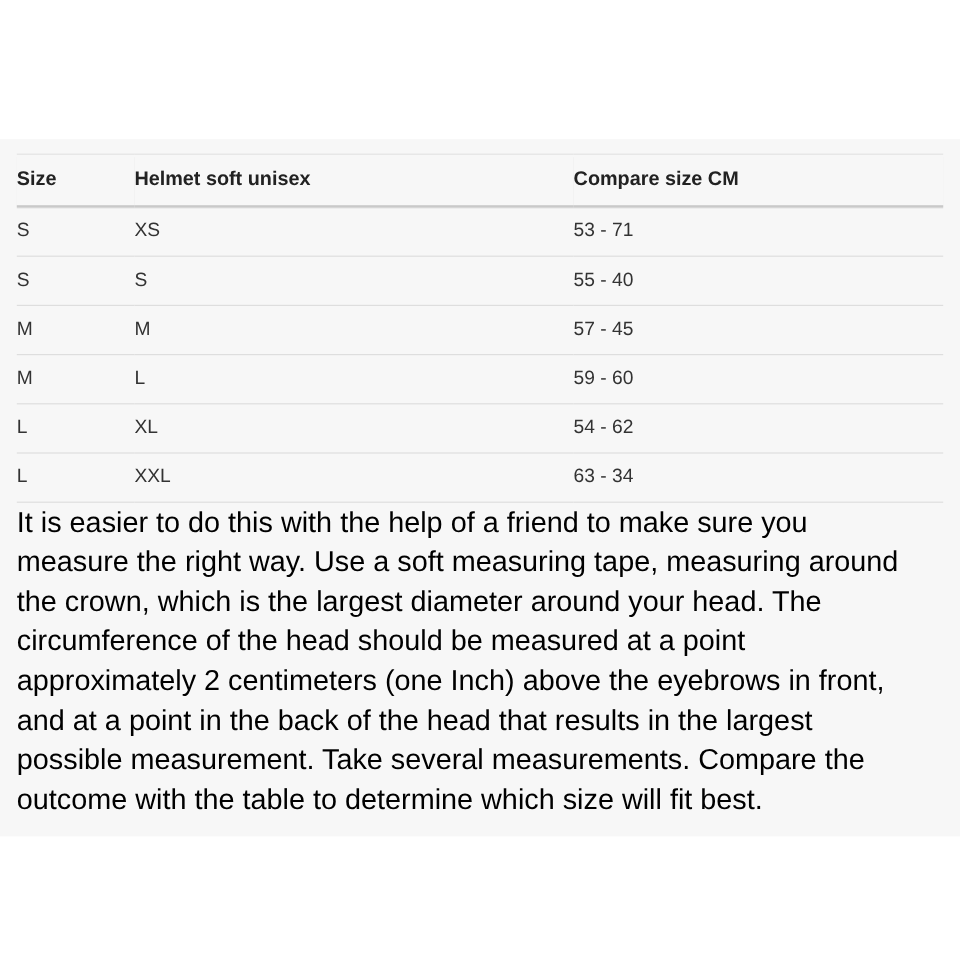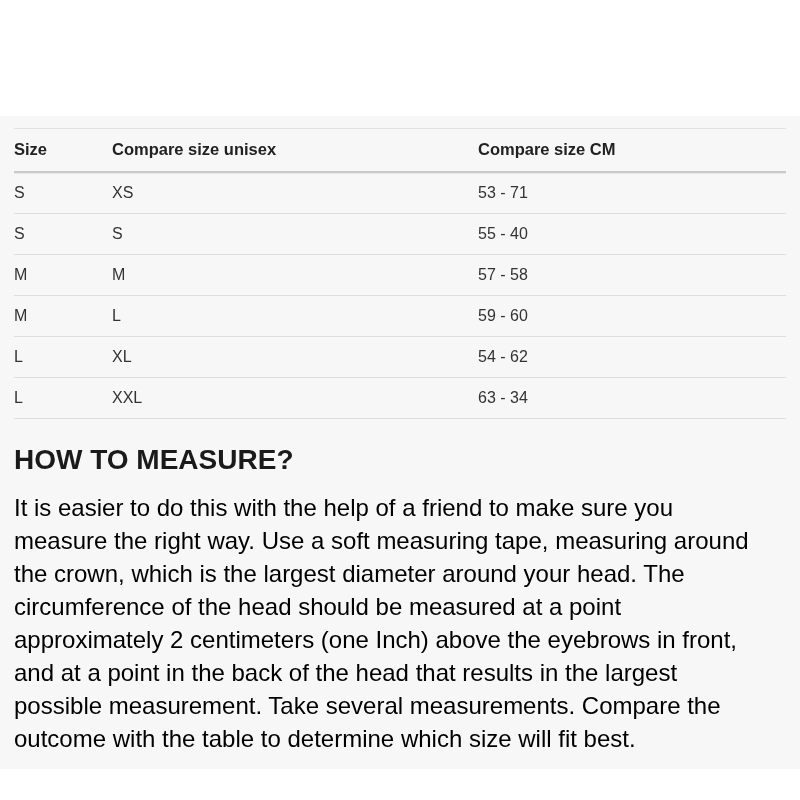--- a/index.html
+++ b/index.html
@@ -70,56 +70,55 @@
 
     <table class="size-chart">
       <colgroup>
         <col class="col-size">
         <col class="col-unisex">
         <col class="col-cm">
       </colgroup>
       <thead>
         <tr>
           <th>Size</th>
-          <th>Compare size unisex</th>
+          <th>Helmet soft unisex</th>
           <th>Compare size CM</th>
         </tr>
       </thead>
       <tbody>
         <tr>
           <td>S</td>
           <td>XS</td>
           <td>53 - 71</td>
         </tr>
         <tr>
           <td>S</td>
           <td>S</td>
           <td>55 - 40</td>
         </tr>
         <tr>
           <td>M</td>
           <td>M</td>
-          <td>57 - 58</td>
+          <td>57 - 45</td>
         </tr>
         <tr>
           <td>M</td>
           <td>L</td>
           <td>59 - 60</td>
         </tr>
         <tr>
           <td>L</td>
           <td>XL</td>
           <td>54 - 62</td>
         </tr>
         <tr>
           <td>L</td>
           <td>XXL</td>
           <td>63 - 34</td>
         </tr>
       </tbody>
     </table>
 
-    <h2 class="measure-heading">HOW TO MEASURE?</h2>
 
     <p class="measure-text">It is easier to do this with the help of a friend to make sure you measure the right way. Use a soft measuring tape, measuring around the crown, which is the largest diameter around your head. The circumference of the head should be measured at a point approximately 2 centimeters (one Inch) above the eyebrows in front, and at a point in the back of the head that results in the largest possible measurement. Take several measurements. Compare the outcome with the table to determine which size will fit best.</p>
 
   </div>
 </div>
 
 </body></html>

